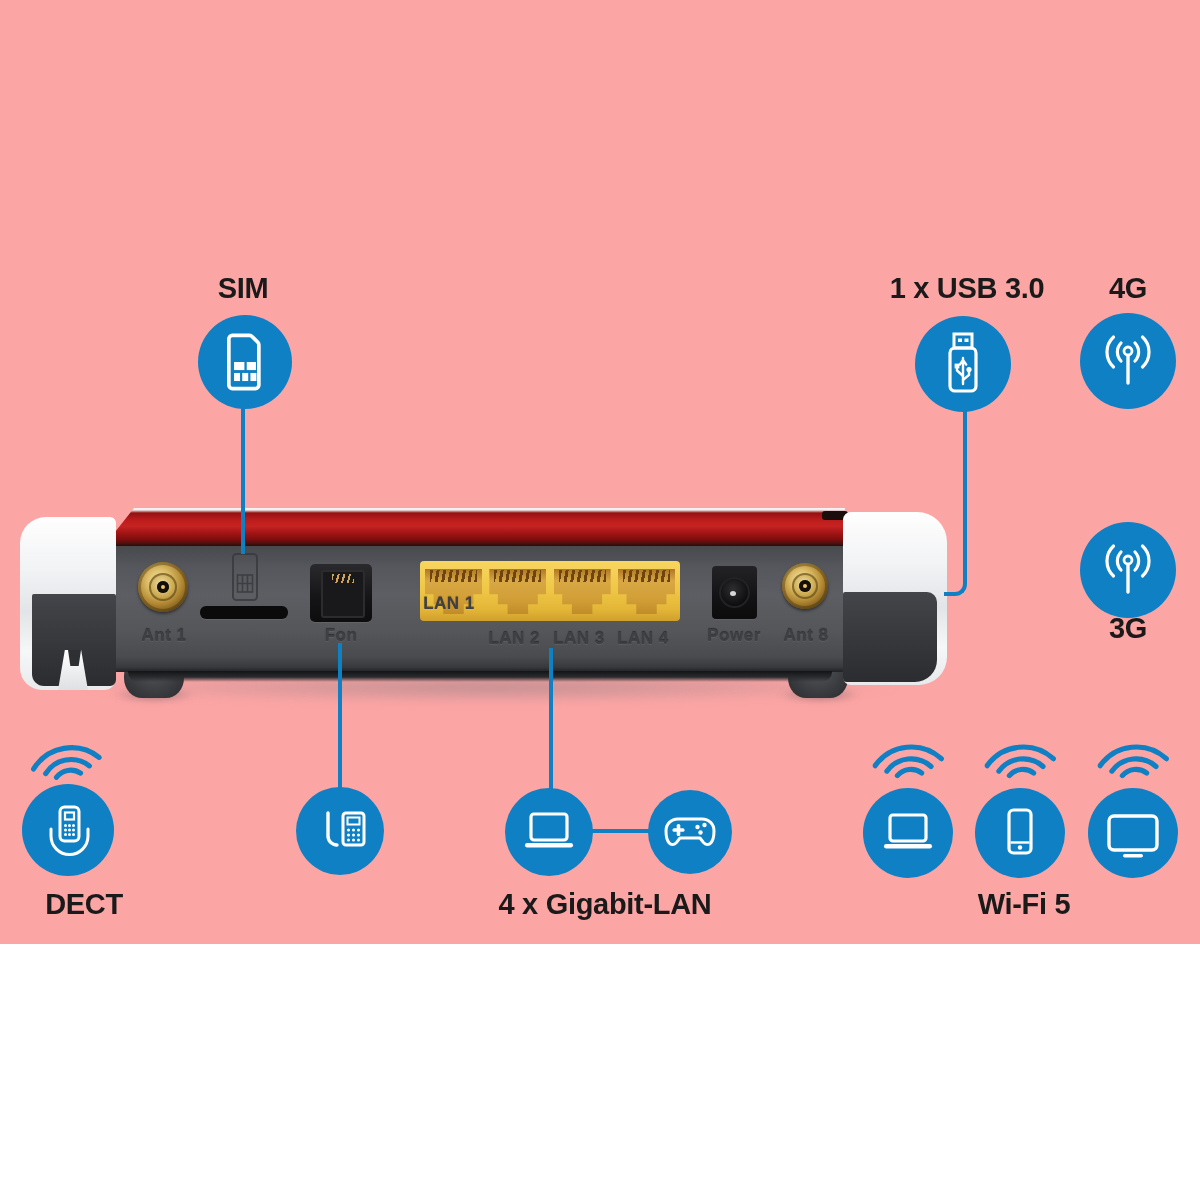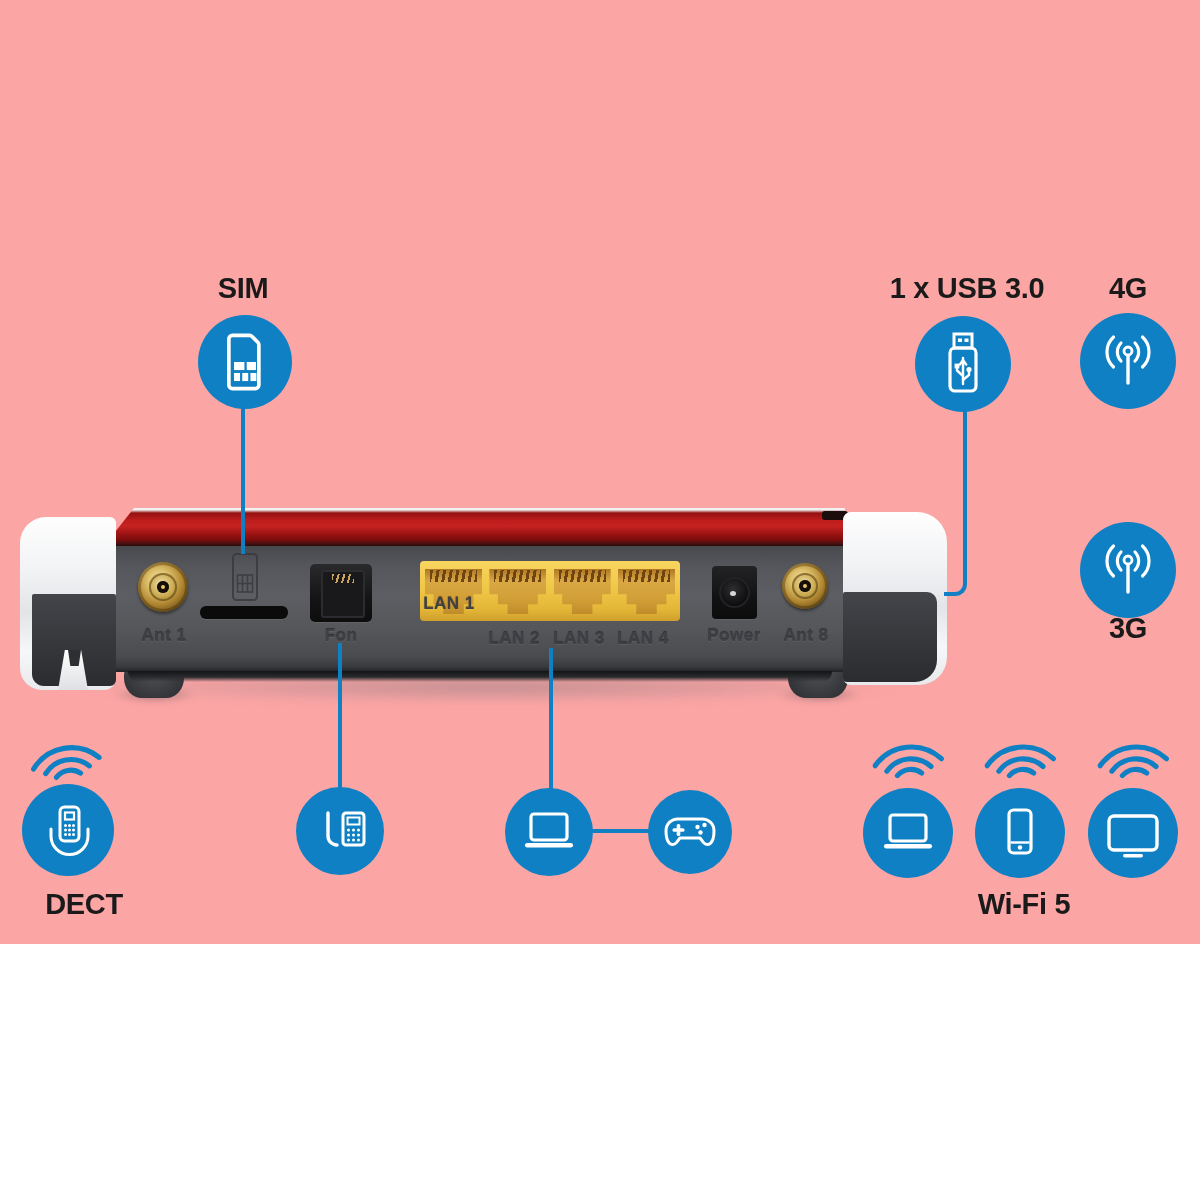--- a/index.html
+++ b/index.html
@@ -309,15 +309,16 @@
   </div>
 
   <div class="badge" style="left:1088px;top:788px;width:90px;height:90px;">
     <svg width="64" height="52" viewBox="0 0 64 52">
       <rect x="8" y="9" width="48" height="34" rx="5" fill="none" stroke="#fff" stroke-width="3.4"></rect>
       <rect x="22" y="47" width="20" height="3.6" rx="1.8" fill="#fff"></rect>
     </svg>
   </div>
 
   <div class="t-lbl" style="left:0px;top:888px;width:136px;margin-left:16px;">DECT</div>
+  <div class="t-lbl" style="left:485px;top:888px;width:240px;">4 x Gigabit-LAN</div>
   <div class="t-lbl" style="left:922px;top:888px;width:204px;">Wi-Fi 5</div>
 
 </div>
 
 </body></html>

